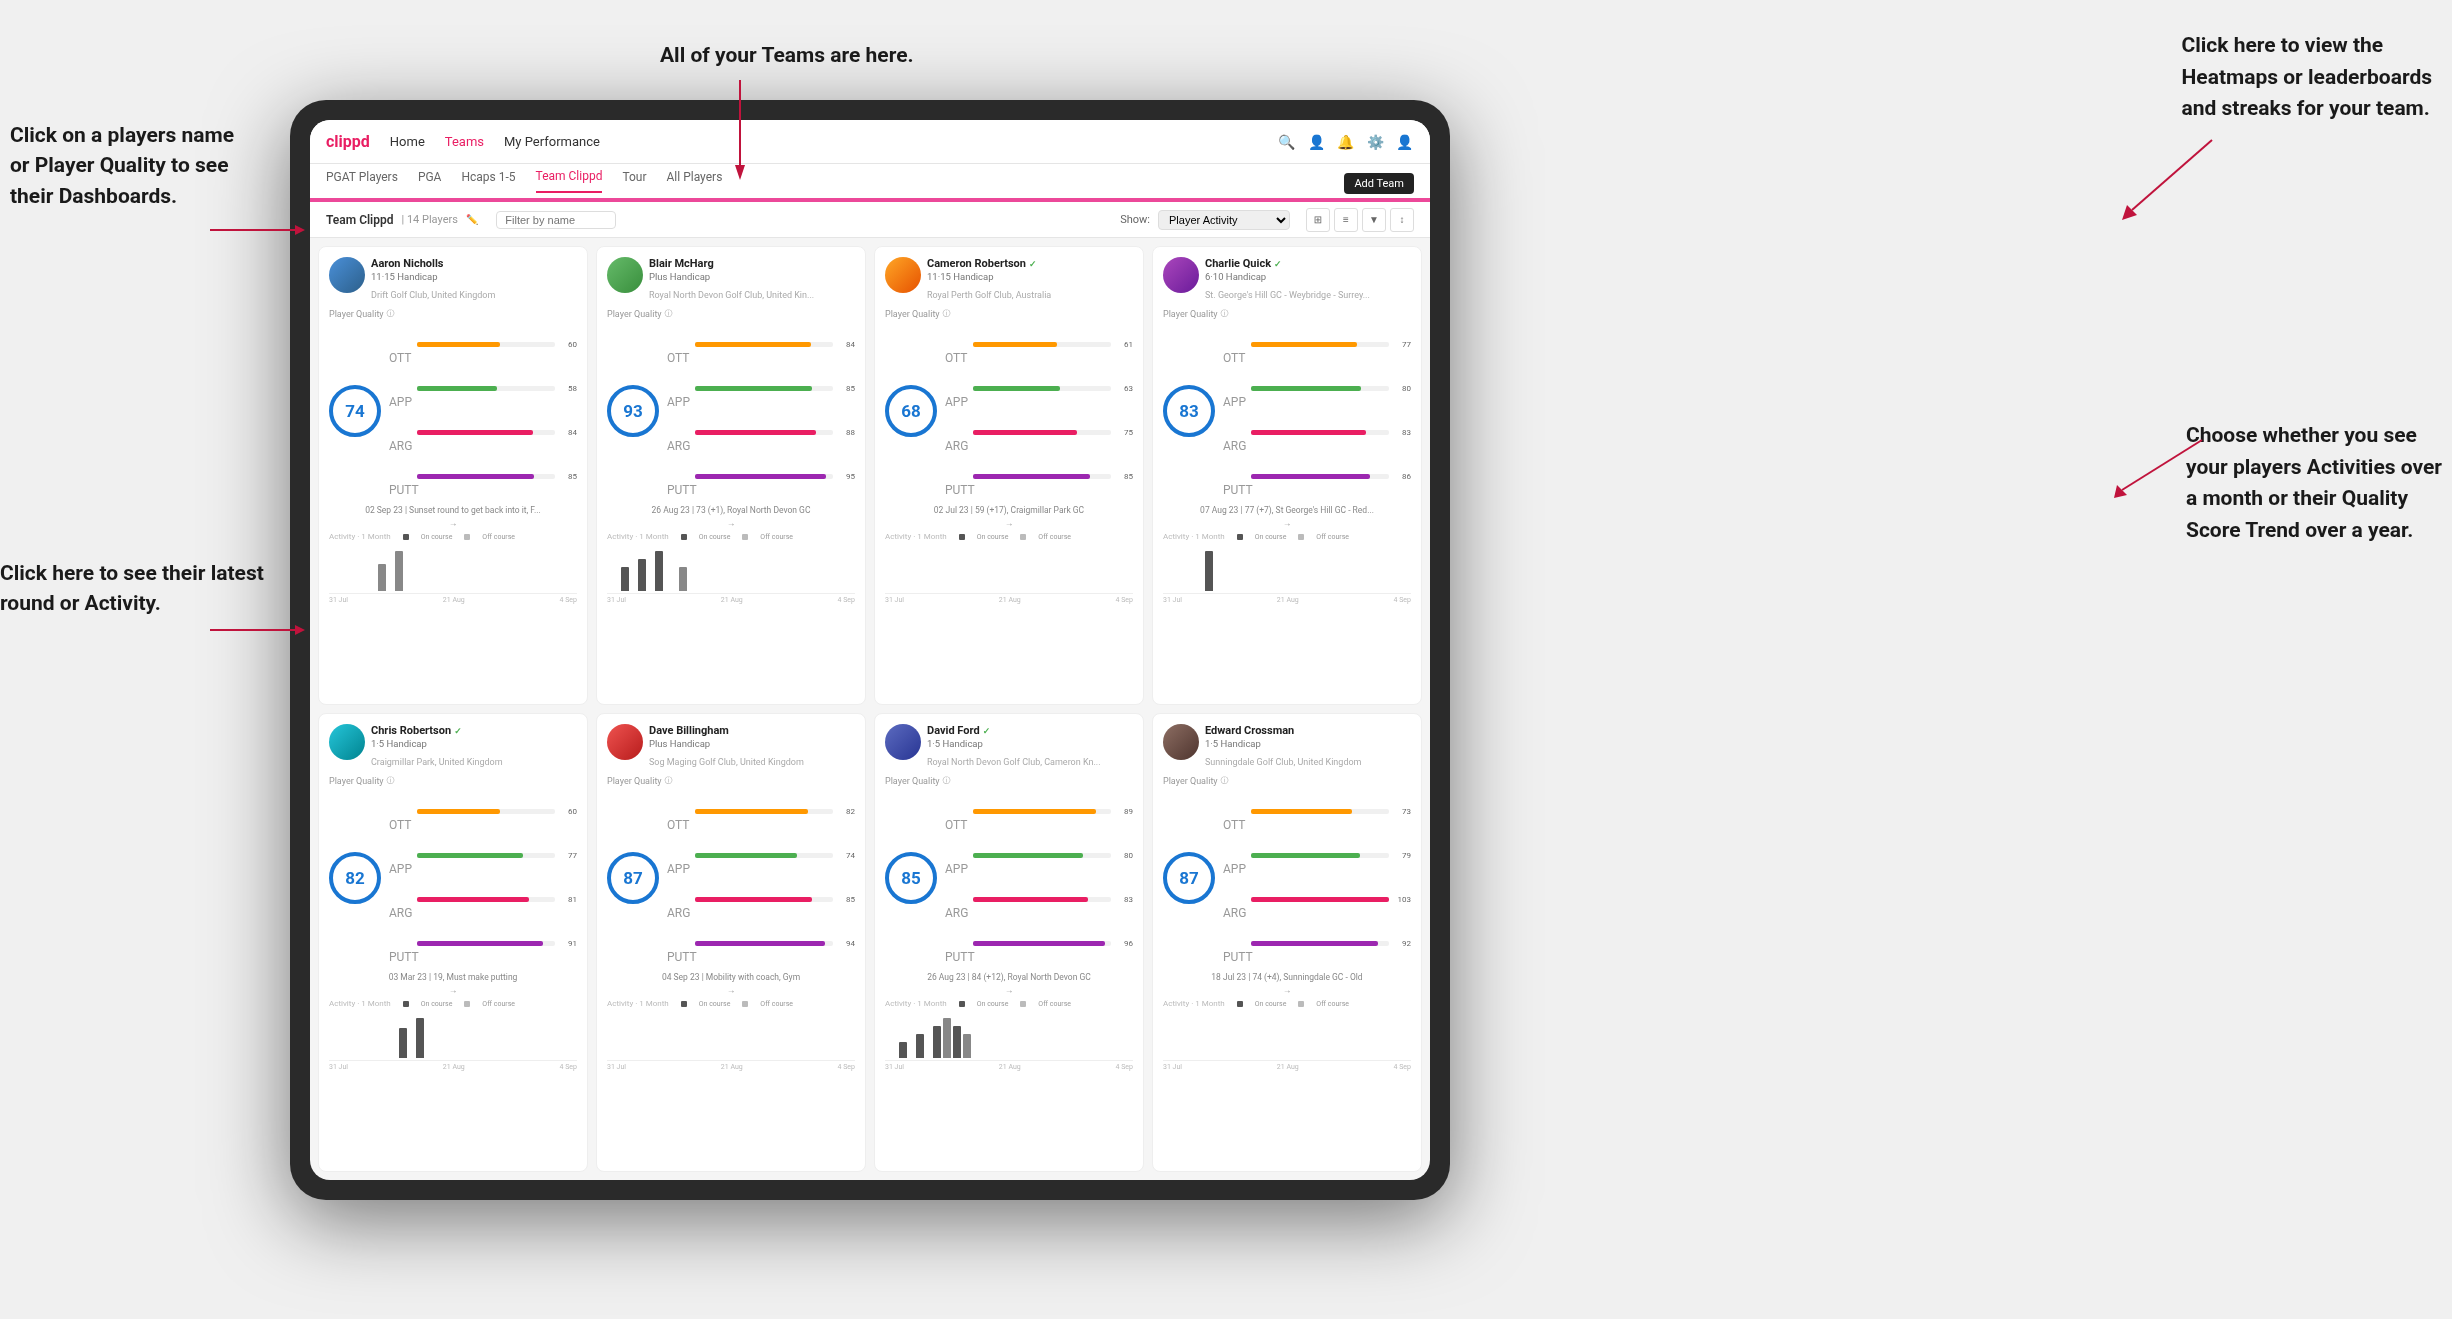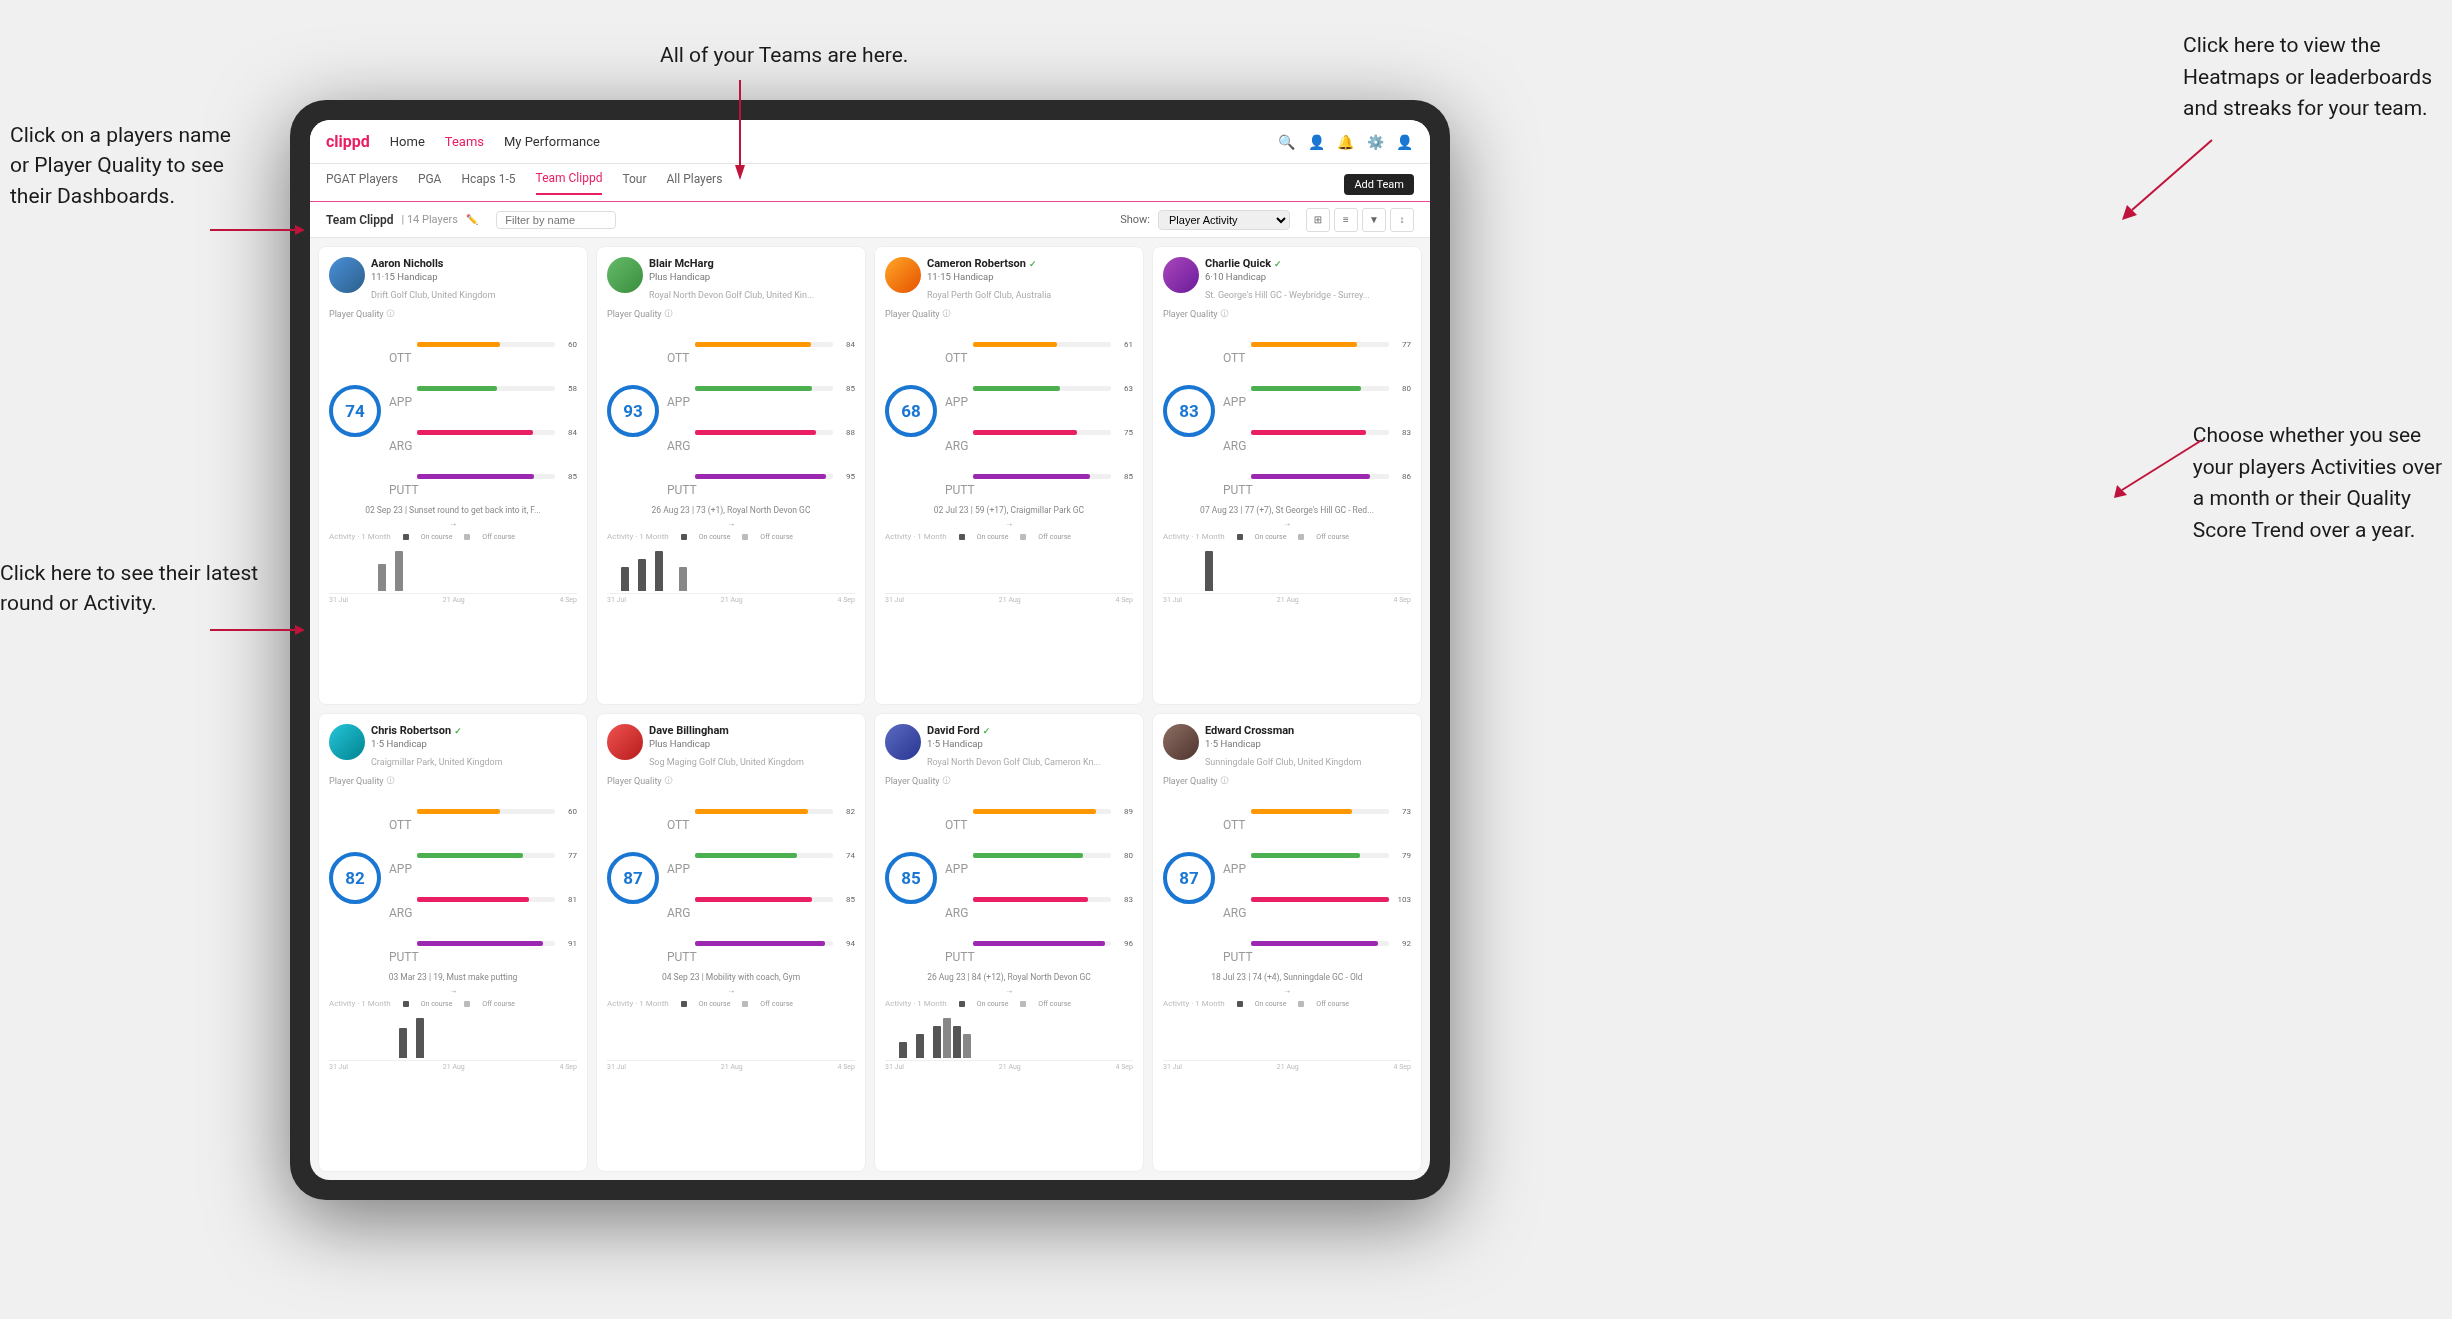--- a/index.html
+++ b/index.html
@@ -75,21 +75,21 @@
       cursor: pointer;
     }
 
     
     .sub-tabs {
       background: white;
       height: 38px;
       display: flex;
       align-items: center;
       padding: 0 16px;
-      border-bottom: 1px solid #ec4899;
+      border-bottom: 4px solid #ec4899;
       gap: 20px;
     }
 
     .sub-tab {
       font-size: 12px;
       color: #666;
       cursor: pointer;
       padding-bottom: 8px;
     }
 
@@ -383,21 +383,21 @@
     .av-red { background: linear-gradient(135deg, #ef5350, #b71c1c); }
     .av-navy { background: linear-gradient(135deg, #5c6bc0, #283593); }
     .av-brown { background: linear-gradient(135deg, #8d6e63, #4e342e); }
 
     
     .callout-text {
       position: absolute;
       font-size: 21px;
       line-height: 1.45;
       color: #1a1a1a;
-      font-weight: 400;
+      font-weight: 700;
     }
 
     .arrow-svg {
       position: absolute;
     }
   </style>
 </head>
 <body>
 
 <div class="ipad-frame">

